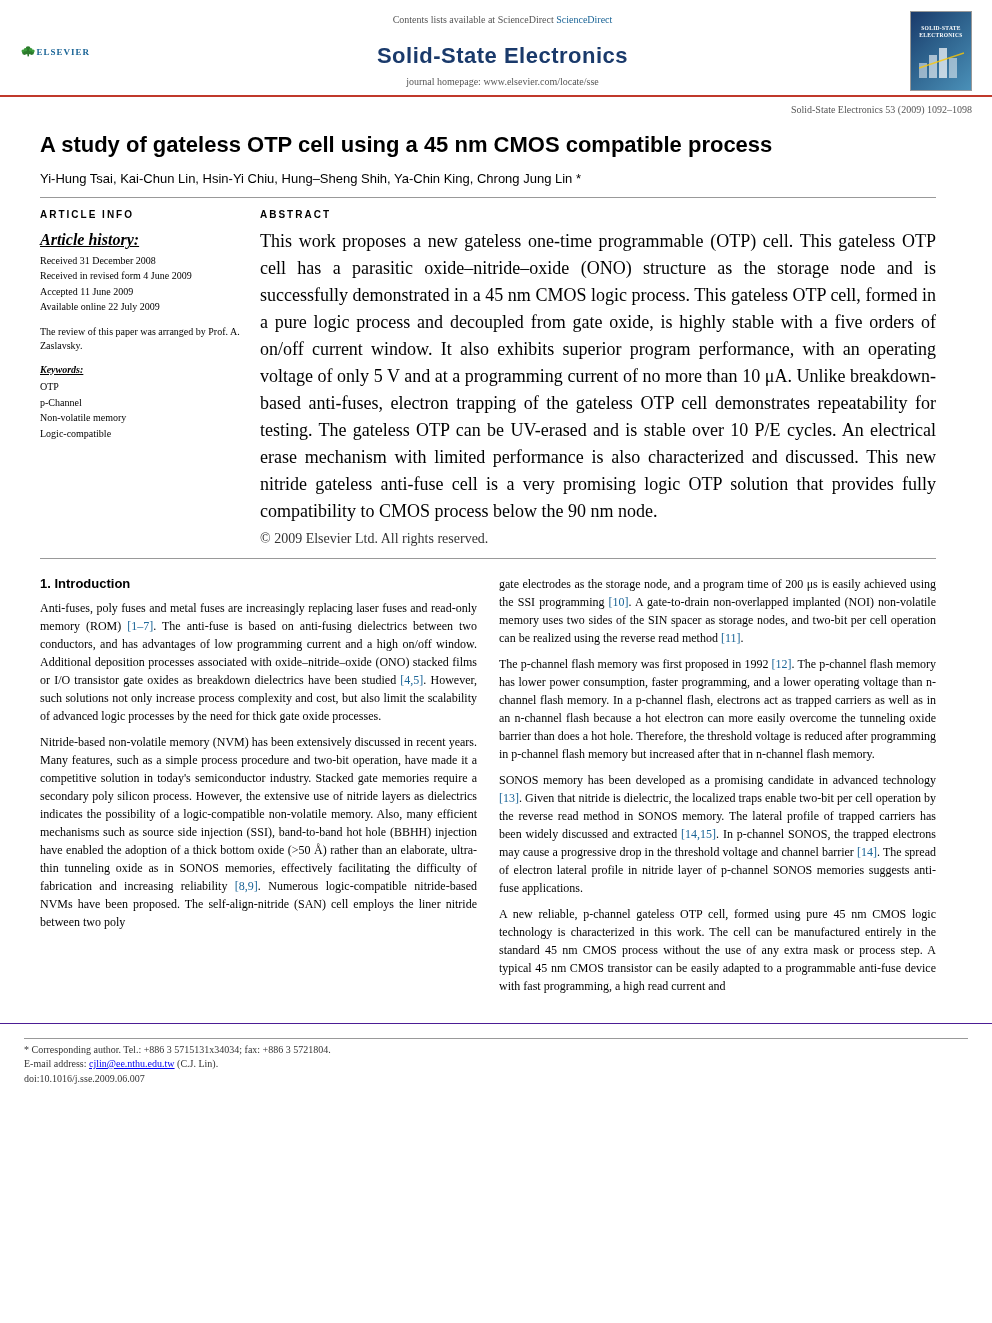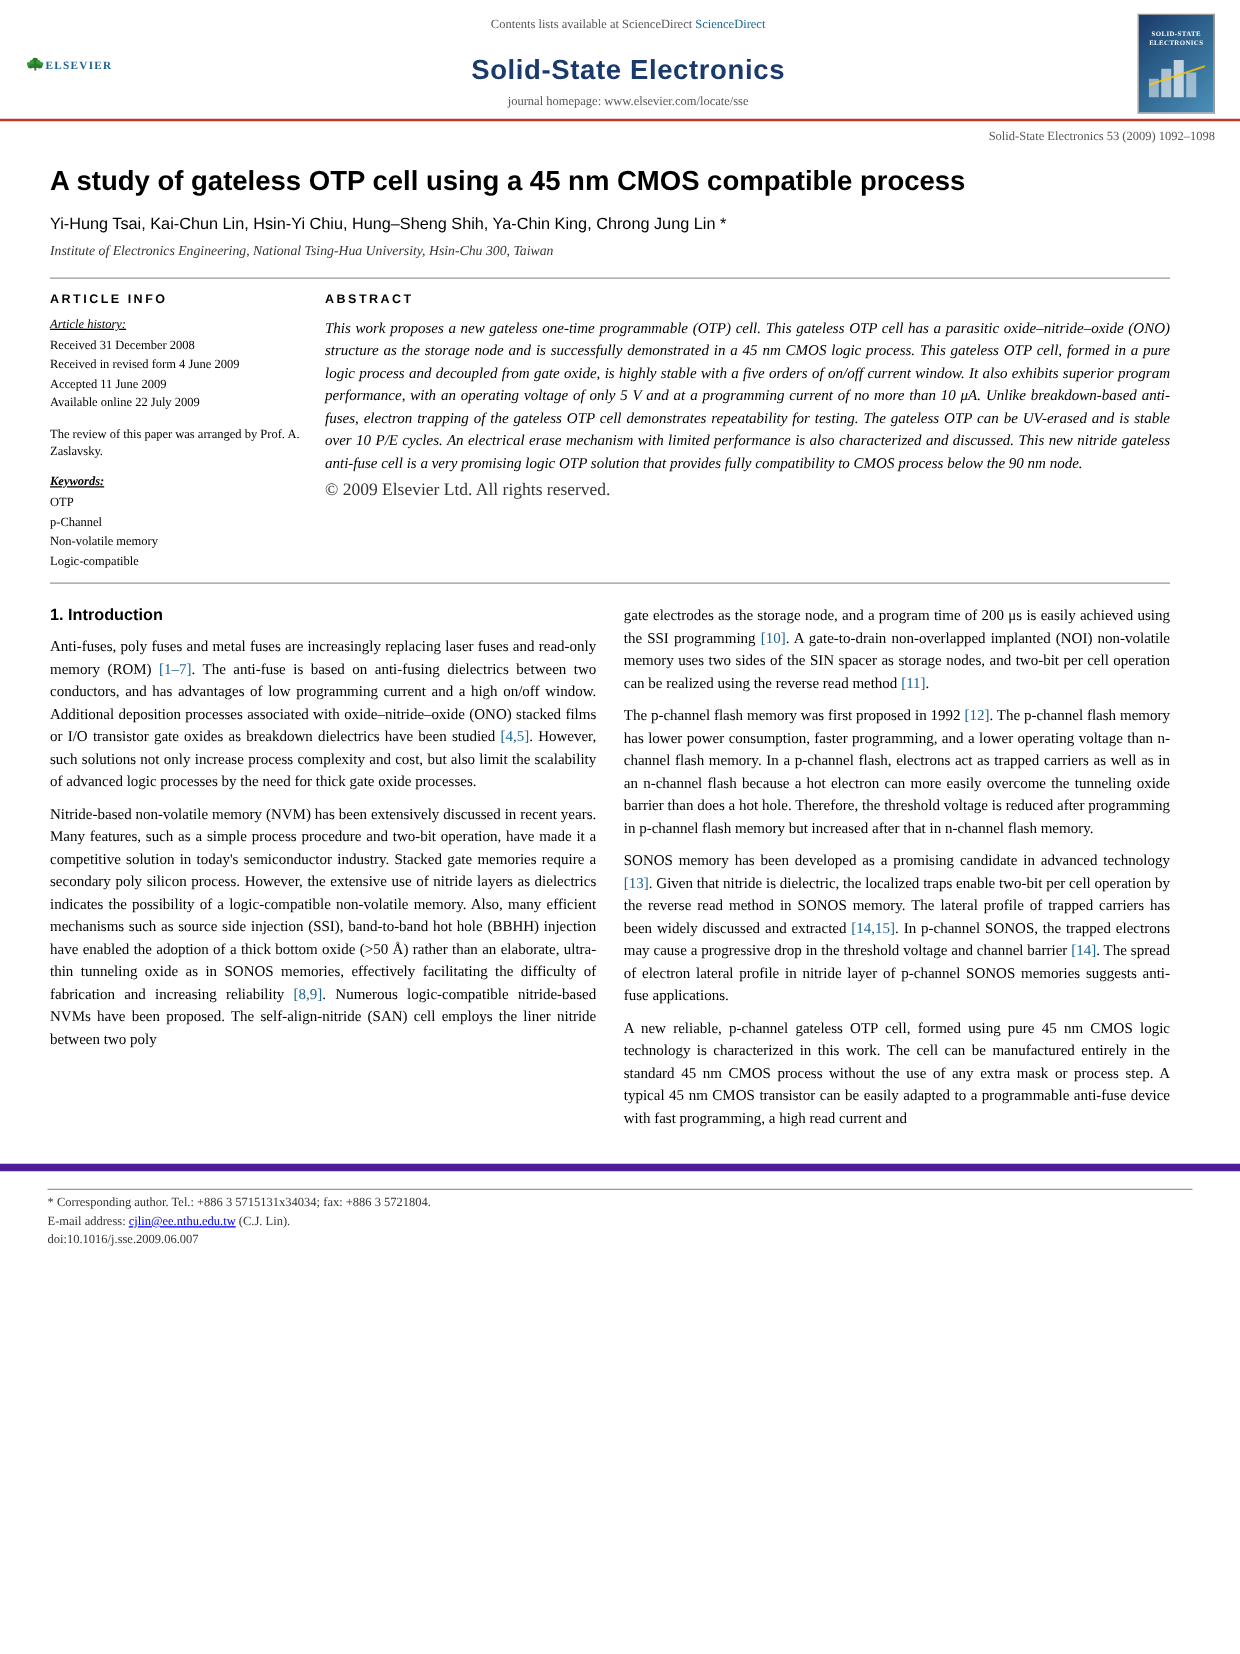--- a/index.html
+++ b/index.html
@@ -175,22 +175,22 @@
       margin-bottom: 6px;
       font-family: Arial, sans-serif;
     }
 
     .article-history {
       font-size: 10px;
       margin-bottom: 10px;
     }
     .article-history .label {
       font-style: italic;
-      font-size: 10px;
-      font-weight: normal;
+      font-size: 16px;
+      font-weight: bold;
       text-decoration: underline;
       margin-bottom: 2px;
     }
     .article-history p {
       font-size: 10px;
       margin: 1px 0;
     }
 
     .review-note {
       font-size: 10px;
@@ -207,24 +207,23 @@
       font-weight: bold;
       text-decoration: underline;
       margin-bottom: 3px;
     }
     .keywords-section p {
       font-size: 10px;
       margin: 1px 0;
     }
 
     .abstract-text {
-      font-size: 12px;
+      font-size: 18px;
       line-height: 1.5;
       text-align: justify;
-      font-style: italic;
     }
 
     .copyright {
       font-size: 14px;
       margin-top: 4px;
       color: #333;
     }
 
     
     .body-two-col {
@@ -253,22 +252,22 @@
       line-height: 1.5;
       margin-bottom: 8px;
     }
     .body-text a, .ref-link {
       color: #1a6496;
       text-decoration: none;
     }
 
     
     .footer {
-      border-top: 6px solid #4c1d95;
-      padding: 8px 38px;
+      border-top: 1px solid #4c1d95;
+      padding: 8px 24px;
       font-size: 10px;
       color: #333;
     }
     .footer-note {
       margin-bottom: 3px;
     }
 
     .footnote-star {
       font-size: 10px;
       margin-top: 6px;
@@ -326,21 +325,20 @@
   <div class="article-meta-top">
     <span>Solid-State Electronics 53 (2009) 1092–1098</span>
   </div>
 
   <div class="main-content">
 
     <div class="article-title">A study of gateless OTP cell using a 45 nm CMOS compatible process</div>
 
     <div class="authors">Yi-Hung Tsai, Kai-Chun Lin, Hsin-Yi Chiu, Hung–Sheng Shih, Ya-Chin King, Chrong Jung Lin *</div>
 
-    <div class="affiliation">Institute of Electronics Engineering, National Tsing-Hua University, Hsin-Chu 300, Taiwan</div>
 
     <hr class="divider-line">
 
     <div class="two-col">
       <div class="col-left">
         <div class="section-label">ARTICLE INFO</div>
 
         <div class="article-history">
           <div class="label">Article history:</div>
           <p>Received 31 December 2008</p>

